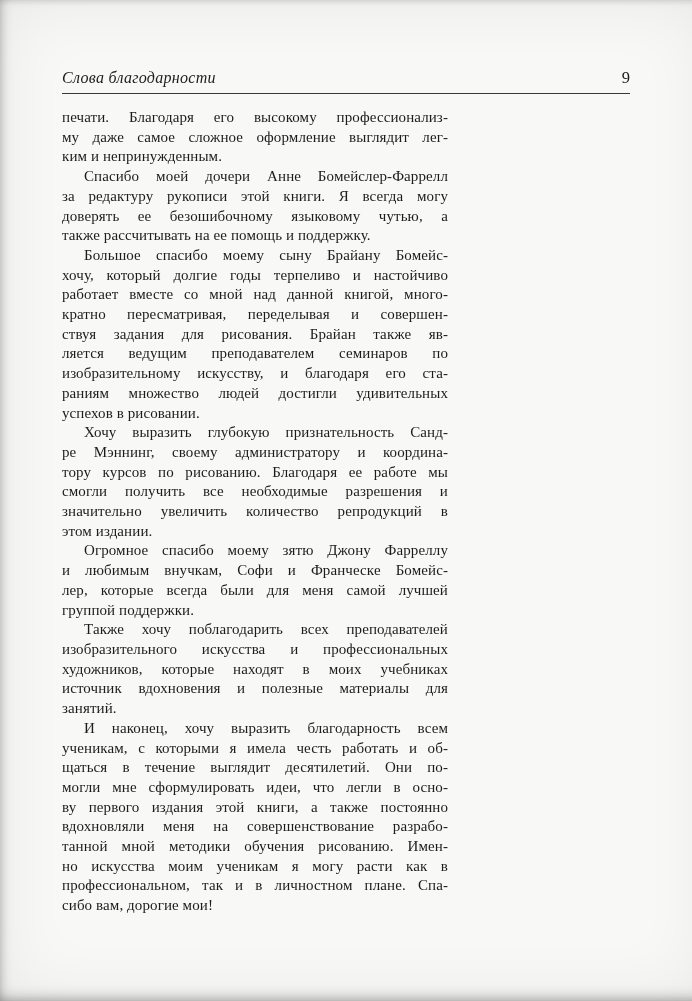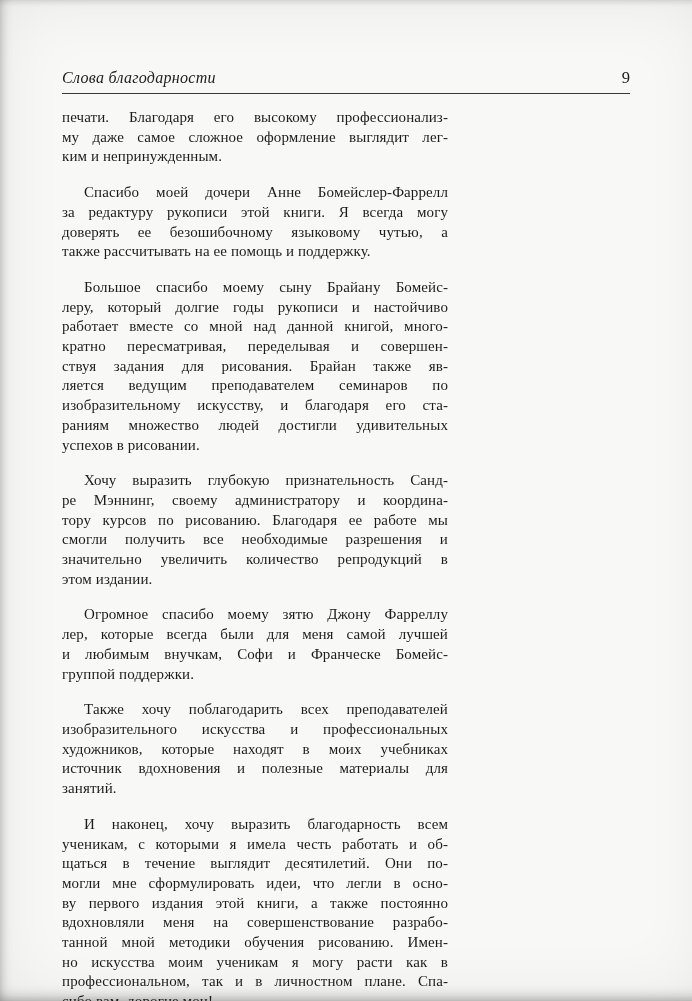--- a/index.html
+++ b/index.html
@@ -63,21 +63,20 @@
   .line {
     text-align: justify;
     text-align-last: justify;
     white-space: nowrap;
   }
   .line.last {
     text-align-last: left;
   }
   .para.indent .line:first-child {
     text-indent: 22px;
-    margin-top: 16px;
   }
 </style>
 </head>
 <body>
 
 <div class="scan">
   <div class="header">
     <span class="running-head">Слова благодарности</span>
     <span class="page-number">9</span>
   </div>
@@ -89,41 +88,41 @@
         <div class="line last">ким и непринужденным.</div>
       </div>
       <div class="para indent">
         <div class="line">Спасибо моей дочери Анне Бомейслер-Фаррелл</div>
         <div class="line">за редактуру рукописи этой книги. Я всегда могу</div>
         <div class="line">доверять ее безошибочному языковому чутью, а</div>
         <div class="line last">также рассчитывать на ее помощь и поддержку.</div>
       </div>
       <div class="para indent">
         <div class="line">Большое спасибо моему сыну Брайану Бомейс-</div>
-        <div class="line">леру, который долгие годы рукописи и настойчиво</div>
+        <div class="line">хочу, который долгие годы терпеливо и настойчиво</div>
         <div class="line">работает вместе со мной над данной книгой, много-</div>
         <div class="line">кратно пересматривая, переделывая и совершен-</div>
         <div class="line">ствуя задания для рисования. Брайан также яв-</div>
         <div class="line">ляется ведущим преподавателем семинаров по</div>
         <div class="line">изобразительному искусству, и благодаря его ста-</div>
         <div class="line">раниям множество людей достигли удивительных</div>
         <div class="line last">успехов в рисовании.</div>
       </div>
       <div class="para indent">
         <div class="line">Хочу выразить глубокую признательность Санд-</div>
         <div class="line">ре Мэннинг, своему администратору и координа-</div>
         <div class="line">тору курсов по рисованию. Благодаря ее работе мы</div>
         <div class="line">смогли получить все необходимые разрешения и</div>
         <div class="line">значительно увеличить количество репродукций в</div>
         <div class="line last">этом издании.</div>
       </div>
       <div class="para indent">
         <div class="line">Огромное спасибо моему зятю Джону Фарреллу</div>
+        <div class="line">и любимым внучкам, Софи и Франческе Бомейс-</div>
         <div class="line">лер, которые всегда были для меня самой лучшей</div>
-        <div class="line">и любимым внучкам, Софи и Франческе Бомейс-</div>
         <div class="line last">группой поддержки.</div>
       </div>
       <div class="para indent">
         <div class="line">Также хочу поблагодарить всех преподавателей</div>
         <div class="line">изобразительного искусства и профессиональных</div>
         <div class="line">художников, которые находят в моих учебниках</div>
         <div class="line">источник вдохновения и полезные материалы для</div>
         <div class="line last">занятий.</div>
       </div>
       <div class="para indent">

